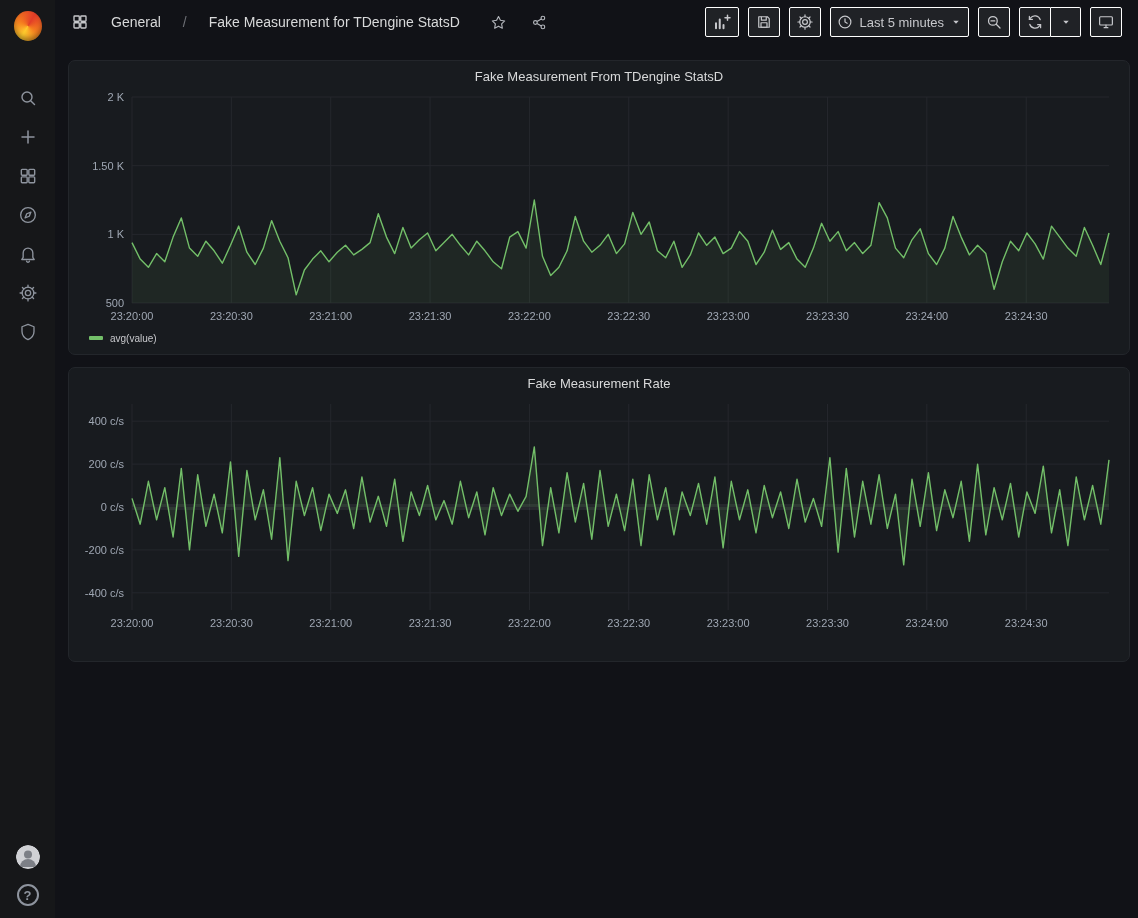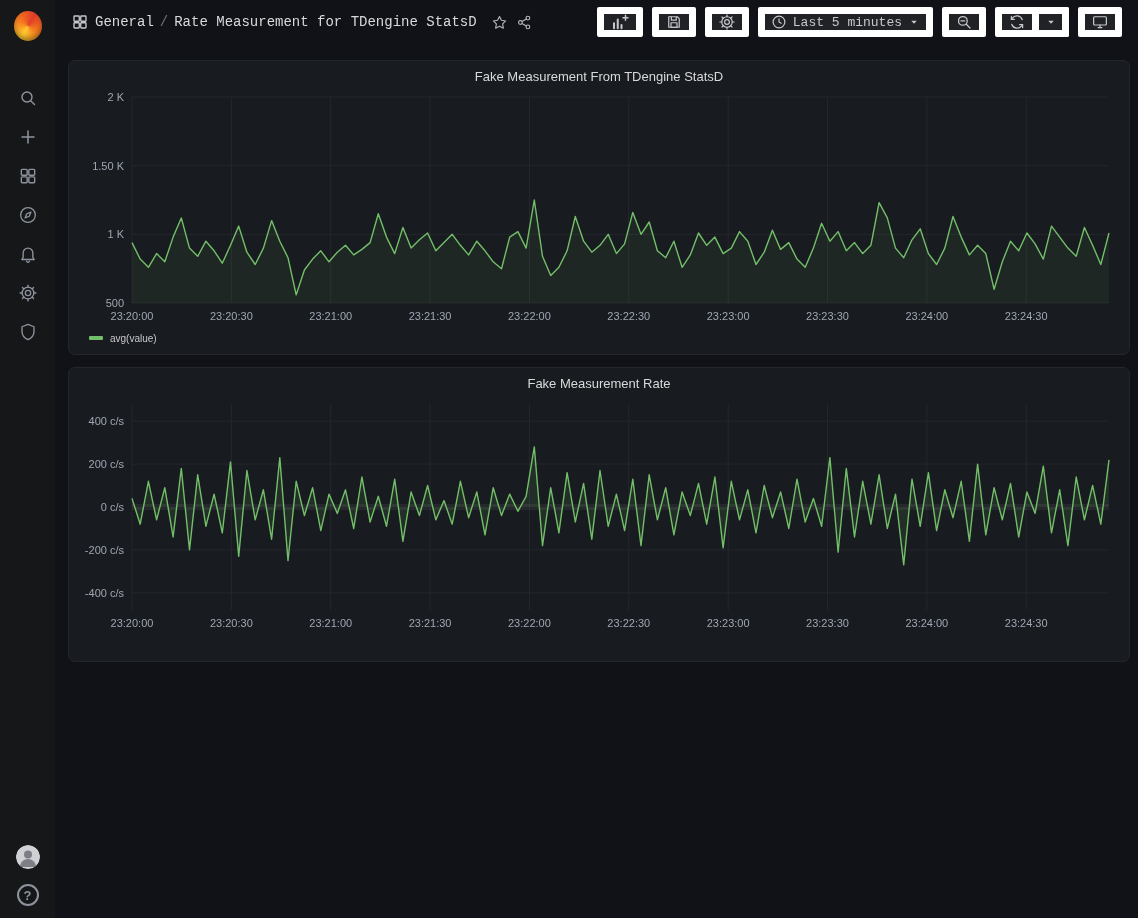--- a/index.html
+++ b/index.html
@@ -26,27 +26,27 @@
     background:none; border:none; color:#8e949e; cursor:pointer; padding:0; }
   .side-spacer { flex:1; }
   .side-bottom { margin-bottom:12px; display:flex; flex-direction:column; align-items:center; gap:15px; }
   .avatar { width:24px; height:24px; border-radius:50%; overflow:hidden; background:none; border:none; padding:0; cursor:pointer; display:flex; }
   .help-circle { width:22px; height:22px; border-radius:50%; border:2px solid #8e949e; color:#8e949e;
     background:none; font-size:13px; font-weight:bold; display:flex; align-items:center; justify-content:center;
     cursor:pointer; font-family:inherit; }
 
   
   .main { flex:1; display:flex; flex-direction:column; }
-  .topnav { height:44px; flex-shrink:0; display:flex; align-items:center; padding:0 16px 0 14px; gap:4px;font-family:Liberation Mono, monospace; }
+  .topnav { height:44px; flex-shrink:0; display:flex; align-items:center; padding:0 16px 0 14px; gap:20px; }
   .crumb-link { color:#d8d9da; font-size:14px; cursor:pointer; }
   .crumb-sep { color:#6e7076; font-size:14px; margin:0 2px; }
   .dash-name { color:#d8d9da; font-size:14px; margin-right:8px; }
   .icon-btn { background:none; border:none; color:#b4b7bd; padding:2px; cursor:pointer; display:flex; align-items:center; }
   .nav-right { margin-left:auto; display:flex; align-items:center; gap:9px; }
-  .tool-btn { height:30px; min-width:30px; padding:0 6px; background:#202226; border:7px solid #ffffff;
+  .tool-btn { height:30px; min-width:30px; padding:0 6px; background:#202226; border:1px solid #ffffff;
     border-radius:2px; color:#c7c8cc; display:flex; align-items:center; justify-content:center; gap:6px;
     cursor:pointer; font-size:13px; font-family:inherit; }
   .btn-group { display:flex; }
   .btn-group .tool-btn:first-child { border-top-right-radius:0; border-bottom-right-radius:0; }
   .btn-group .tool-btn:last-child  { border-left:none; border-top-left-radius:0; border-bottom-left-radius:0; padding:0 3px; }
 
   
   .dashboard { padding:16px 8px 8px 13px; }
   .panel { width:1062px; height:295px; background:#181b1f; border:1px solid #23262b; border-radius:7px;
     margin-bottom:12px; padding:4px 8px 2px; display:flex; flex-direction:column; }
@@ -137,21 +137,21 @@
       <span class="icon-btn">
         <svg width="18" height="18" viewBox="0 0 24 24" fill="none" stroke="#c7c8cc" stroke-width="1.8">
             <rect x="4" y="4" width="7" height="7" rx="1"></rect>
             <rect x="13" y="4" width="7" height="7" rx="1"></rect>
             <rect x="4" y="13" width="7" height="7" rx="1"></rect>
             <rect x="13" y="13" width="7" height="7" rx="1"></rect>
           </svg>
       </span>
       <span class="crumb-link">General</span>
       <span class="crumb-sep">/</span>
-      <span class="dash-name">Rate Measurement for TDengine StatsD</span>
+      <span class="dash-name">Fake Measurement for TDengine StatsD</span>
 
       <button class="icon-btn">
         <svg width="17" height="17" viewBox="0 0 24 24" fill="none" stroke="currentColor" stroke-width="1.6" stroke-linejoin="round">
             <path d="M12 3.5l2.7 5.4 6 .9-4.3 4.2 1 6-5.4-2.8-5.4 2.8 1-6L3.3 9.8l6-.9z"></path>
           </svg>
       </button>
       <button class="icon-btn">
         <svg width="17" height="17" viewBox="0 0 24 24" fill="none" stroke="currentColor" stroke-width="1.6">
             <circle cx="6.2" cy="12" r="2.6"></circle>
             <circle cx="16.8" cy="5.8" r="2.6"></circle>

